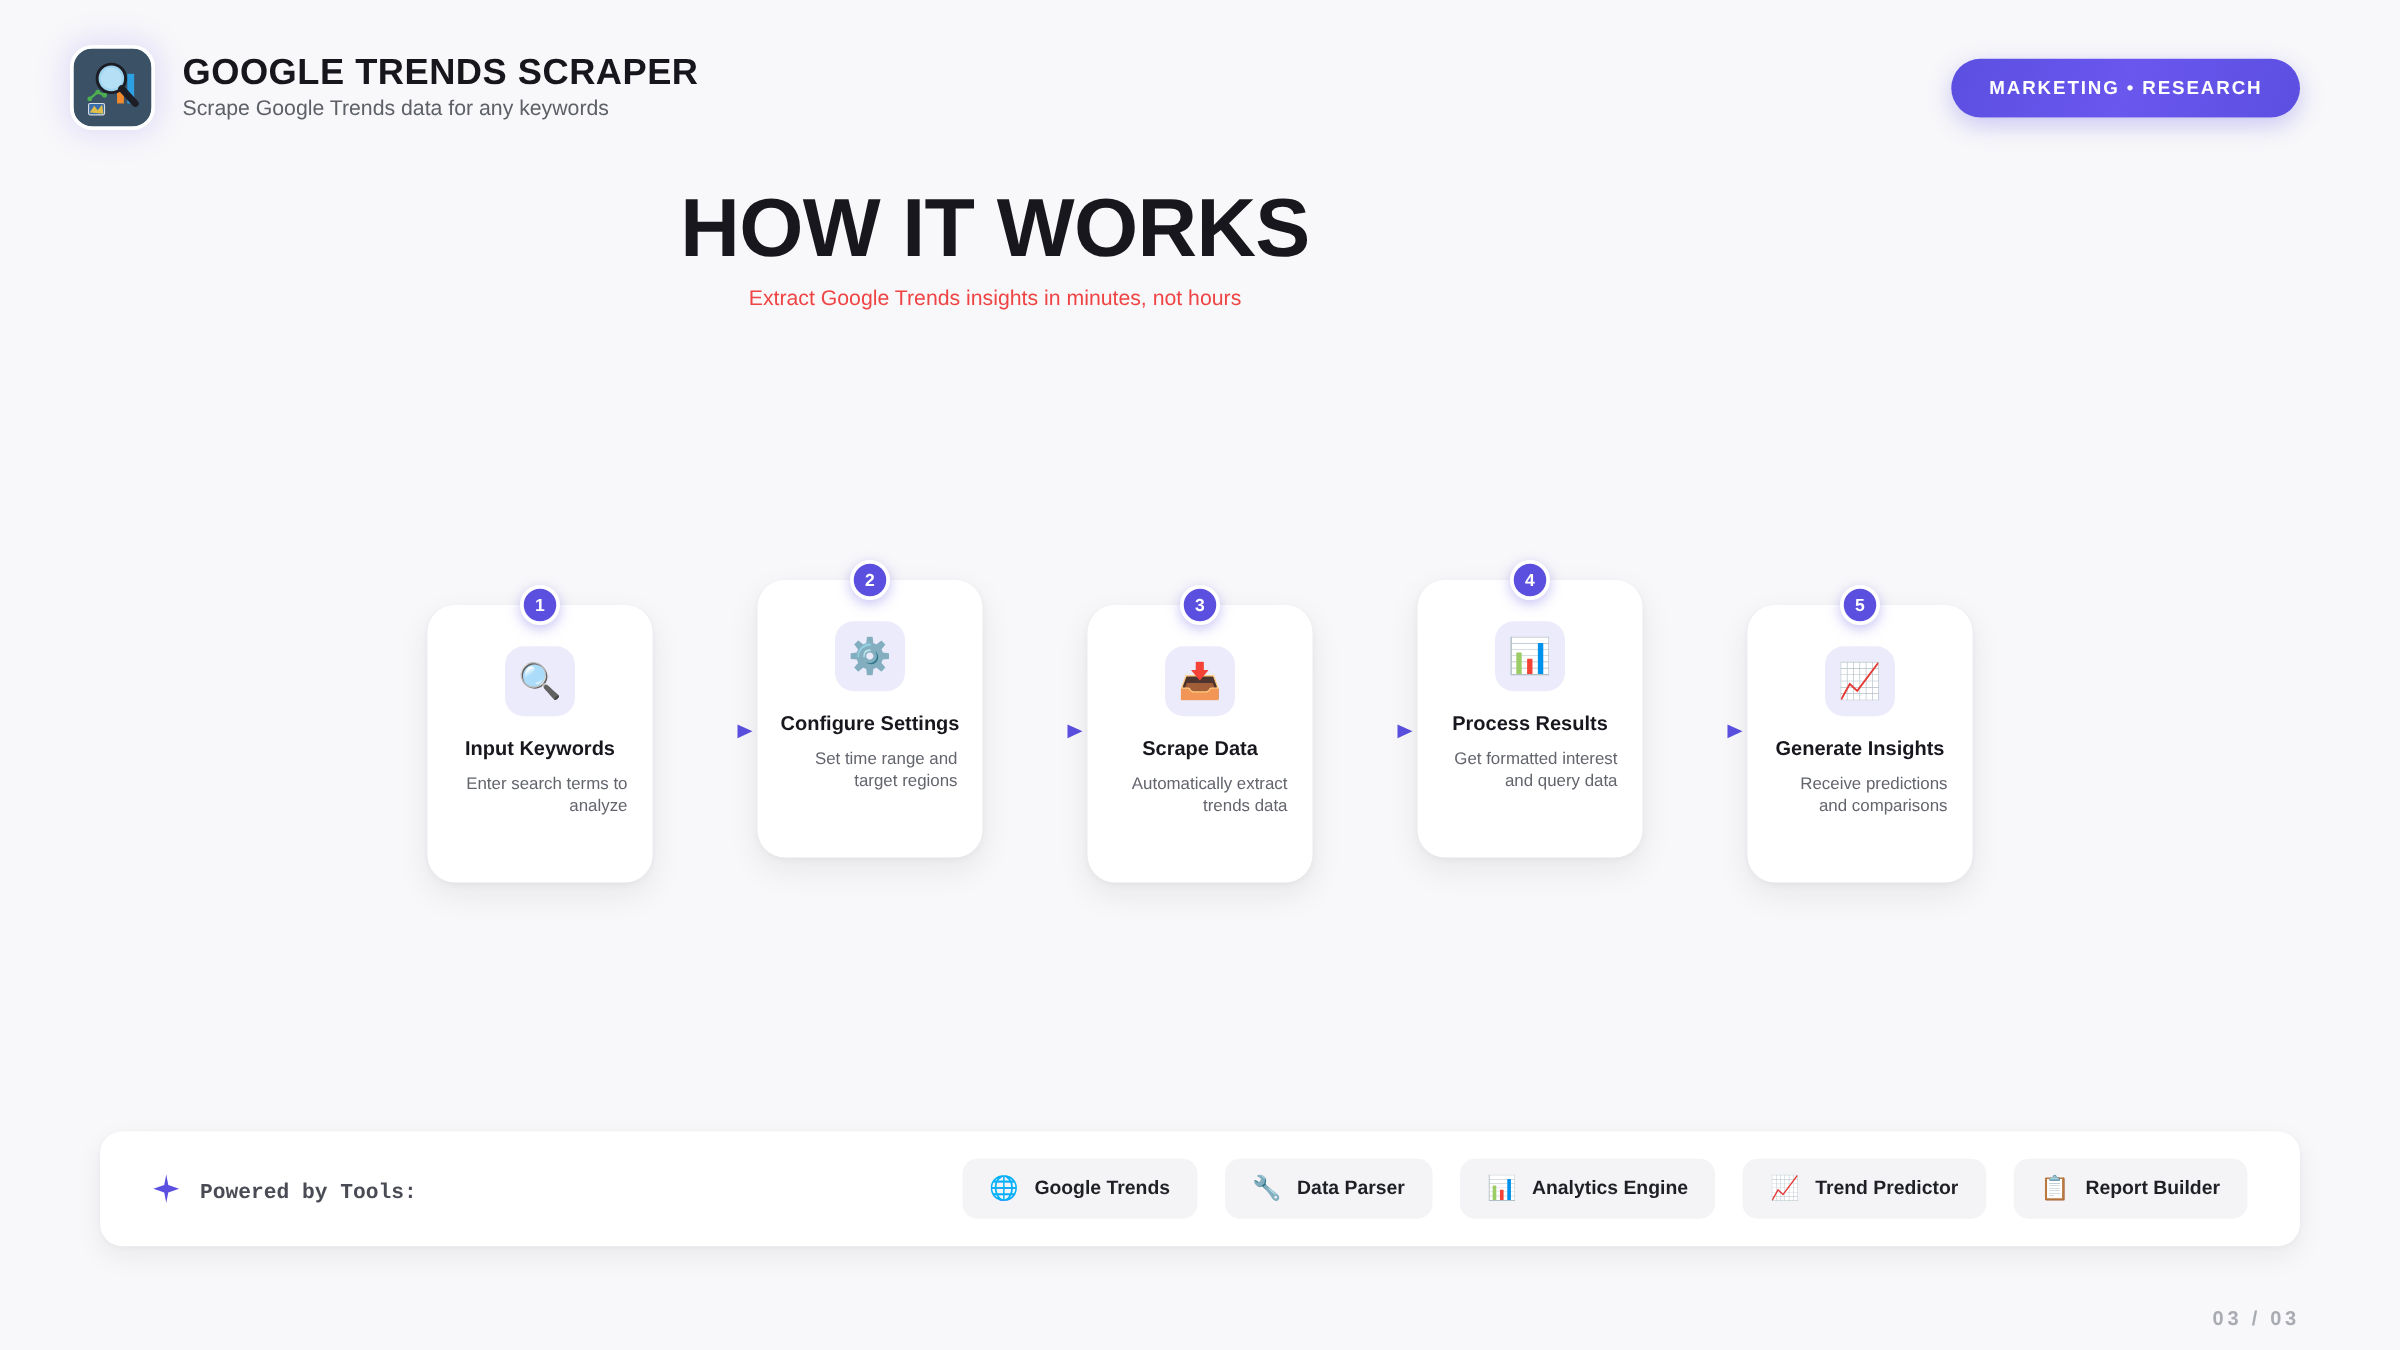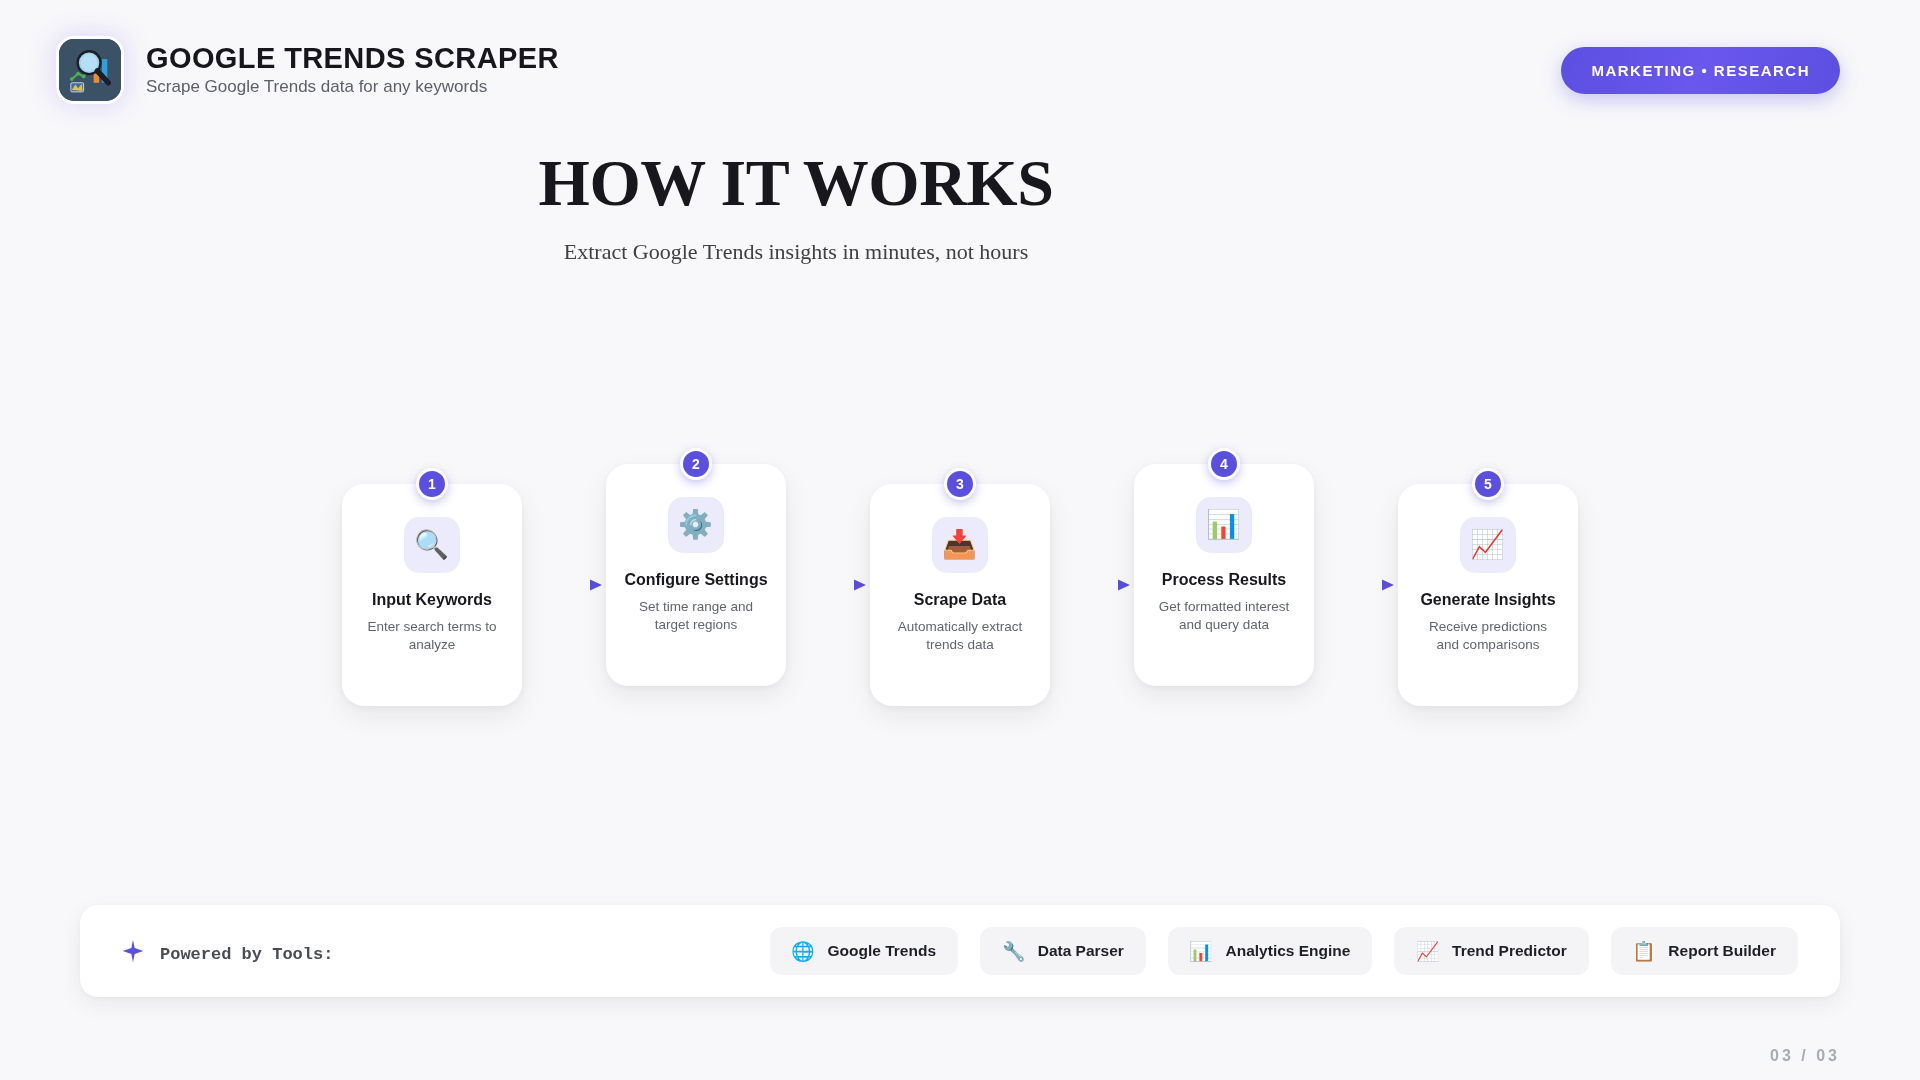--- a/index.html
+++ b/index.html
@@ -75,33 +75,32 @@
     white-space: nowrap;
   }
 
   
   .title-block {
     position: absolute;
     top: 148px;
     left: 0;
     width: 1592px;
     text-align: center;
-    font-family: Liberation Serif, serif;
   }
   .page-title {
     font-size: 66px;
     font-weight: bold;
     letter-spacing: -0.5px;
     color: #17171d;
     line-height: 1.05;
   }
   .page-subtitle {
-    margin-top: 22px;
-    font-size: 22px;
-    color: #404040;
+    margin-top: 12px;
+    font-size: 17px;
+    color: #ef4444;
   }
 
   
   .flow {
     position: absolute;
     top: 455px;
     left: 0;
     width: 1920px;
     height: 260px;
     display: flex;
@@ -164,21 +163,21 @@
     color: #17171d;
     text-align: center;
     line-height: 1.22;
     width: 150px;
   }
 
   .step-desc {
     margin-top: 8px;
     font-size: 13.5px;
     color: #63656d;
-    text-align: center;
+    text-align: right;
     line-height: 1.38;
     width: 140px;
   }
 
   .connector {
     width: 84px;
     height: 14px;
     flex: none;
     display: flex;
     align-items: center;

